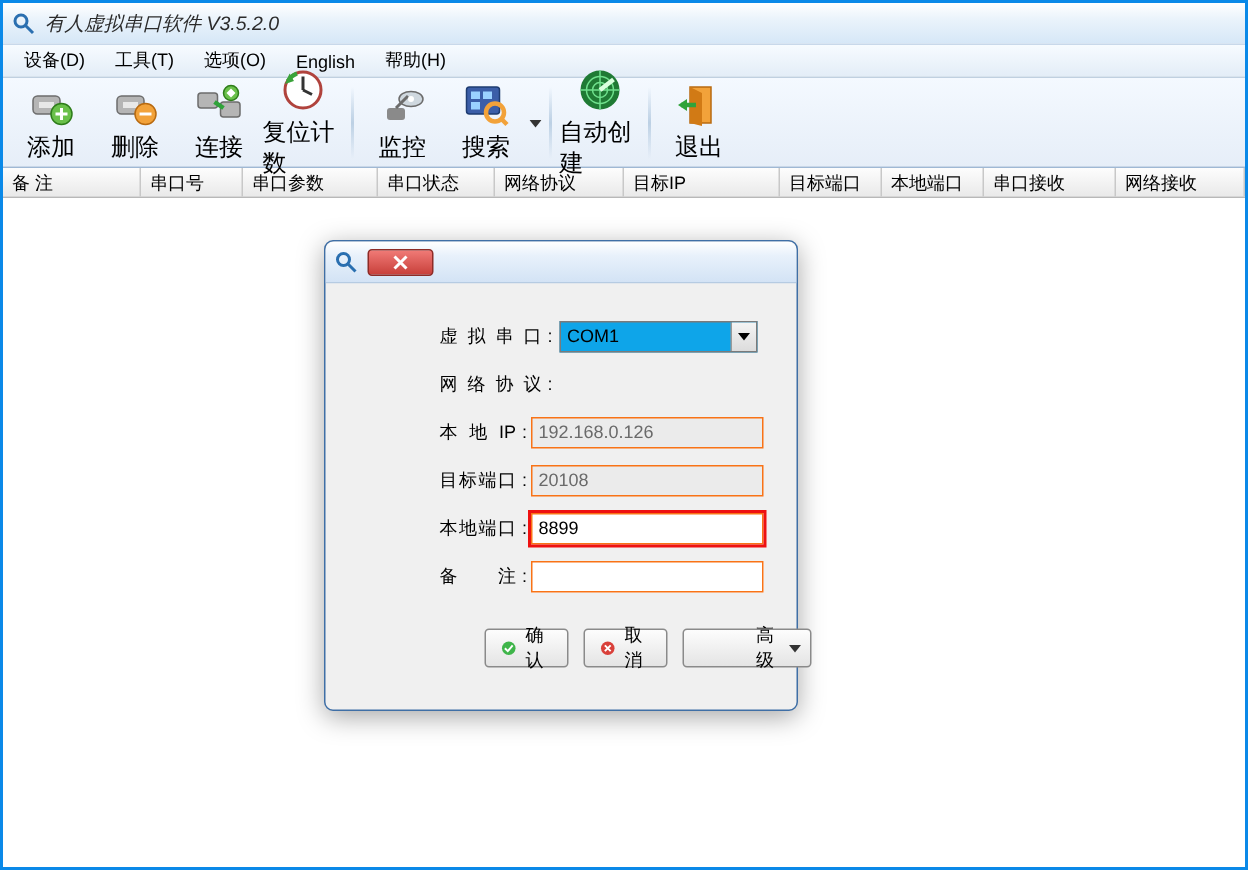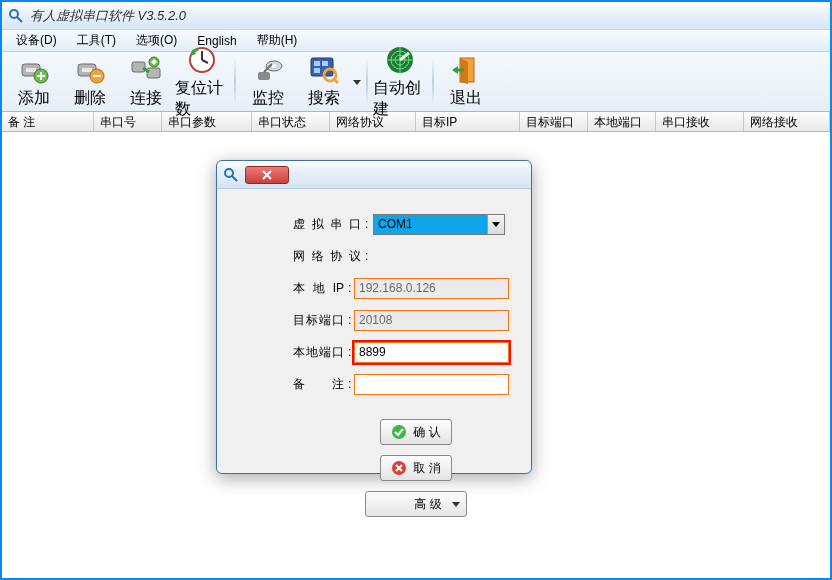--- a/index.html
+++ b/index.html
@@ -175,21 +175,20 @@
     display:flex; align-items:center;
   }
   .textbox.disabled { background:#ebebeb; color:#6a6a6a; }
   .outline-red { outline:2px solid #e11; outline-offset:0; }
 
   .dlg-buttons {
     display:flex;
     gap: 10px;
     padding: 4px 0 0 30px;
     align-items:center;
-    flex-direction:column;
   }
   .btn {
     height:26px;
     background: linear-gradient(to bottom,#fdfdfd,#e4e4e4);
     border:1px solid #8a8a8a;
     border-radius:3px;
     display:flex; align-items:center; justify-content:center;
     padding:0 10px;
     gap:6px;
     cursor:default;

